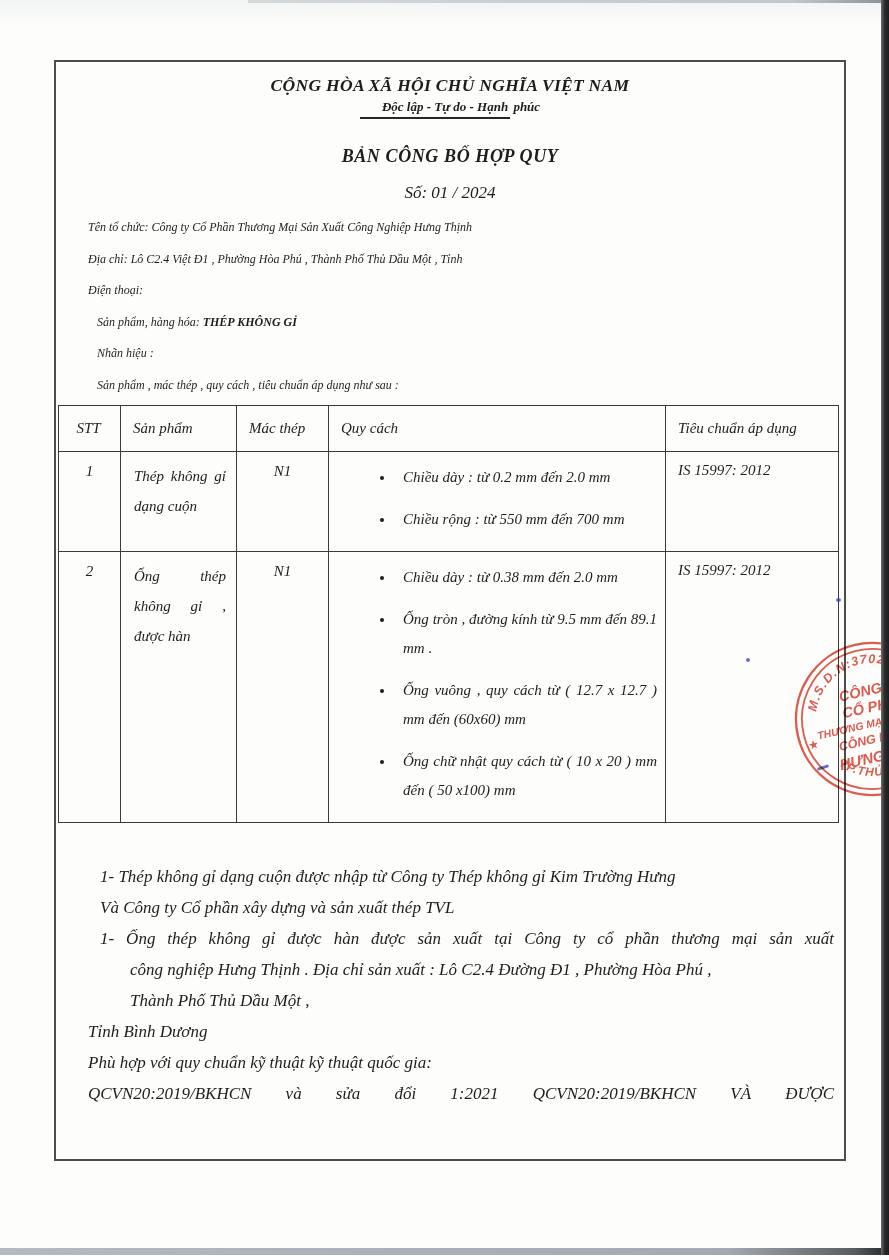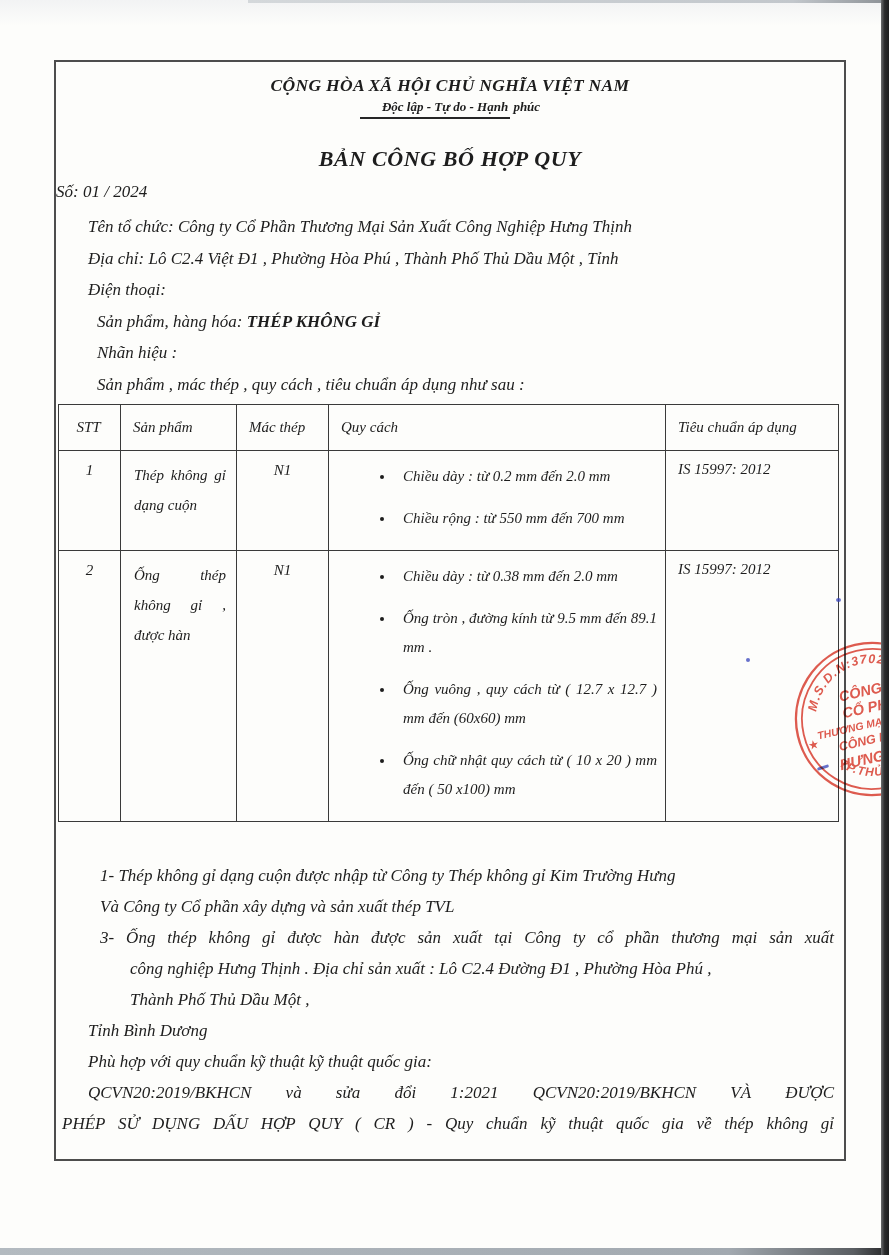--- a/index.html
+++ b/index.html
@@ -27,24 +27,24 @@
 
   
   .frame{
     position:absolute; left:54px; top:60px; width:792px; height:1101px;
     border:2px solid var(--frame); background:transparent;
   }
 
   .hdr-line1{ margin-top:13px; text-align:center; font-size:17.5px; font-weight:bold; letter-spacing:.3px; }
   .hdr-line2{ margin-top:3px; text-align:center; font-size:13px; font-weight:bold; }
   .hdr-line2 .ul{ display:inline-block; border-bottom:2.5px solid #262626; padding:0 2px 2px 22px; }
-  .doc-title{ margin-top:27px; text-align:center; font-size:22px; font-weight:bold; letter-spacing:.6px; }
-  .doc-no{ margin-top:10px; text-align:left; font-size:17px; }
+  .doc-title{ margin-top:27px; text-align:center; font-size:18px; font-weight:bold; letter-spacing:.6px; }
+  .doc-no{ margin-top:16px; text-align:center; font-size:17px; }
 
-  .body-text{ margin:9px 8px 0 32px; font-size:17px; line-height:31.5px; }
+  .body-text{ margin:9px 8px 0 32px; font-size:12px; line-height:31.5px; }
   .indent9{ margin-left:9px; }
   .bold{ font-weight:bold; }
 
   
   table.spec{
     margin:4px 2px 0 2px; width:780px; table-layout:fixed;
     border-collapse:collapse; font-size:15px;
   }
   table.spec th, table.spec td{ border:1.6px solid var(--line); vertical-align:top; font-weight:normal; }
   table.spec th{ height:46px; vertical-align:middle; text-align:left; padding:2px 6px 2px 12px; }
@@ -144,27 +144,26 @@
               </ul>
             </td>
             <td class="c-tc">IS 15997: 2012</td>
           </tr>
         </tbody>
     </table>
 
     <div class="notes">
       <div>1-  Thép không gỉ dạng cuộn được nhập từ Công ty Thép không gỉ Kim Trường Hưng</div>
       <div>Và Công ty Cổ phần xây dựng và sản xuất thép TVL</div>
-      <div class="jst">3-  Ống thép không gỉ được hàn được sản xuất tại Công ty cổ phần thương mại sản xuất</div>
+      <div class="jst">1-  Ống thép không gỉ được hàn được sản xuất tại Công ty cổ phần thương mại sản xuất</div>
       <div class="cont2">công nghiệp Hưng Thịnh . Địa chỉ sản xuất : Lô C2.4 Đường Đ1 , Phường Hòa Phú ,</div>
       <div class="cont2">Thành Phố Thủ Dầu Một ,</div>
       <div class="outd">Tỉnh Bình Dương</div>
       <div class="outd">Phù hợp với quy chuẩn kỹ thuật kỹ thuật quốc gia:</div>
       <div class="outd jst">QCVN20:2019/BKHCN  và  sửa  đổi  1:2021  QCVN20:2019/BKHCN  VÀ  ĐƯỢC</div>
-      <div class="outd2 jst">PHÉP SỬ DỤNG DẤU HỢP QUY ( CR ) -  Quy chuẩn kỹ thuật quốc gia về thép không gỉ</div>
     </div>
 
   </div>
 
   <svg class="stamp" viewBox="0 0 220 220">
     <g transform="rotate(-13 110 110)">
       <circle cx="110" cy="110" r="76" stroke-width="2.4"></circle>
       <circle cx="110" cy="110" r="70" stroke-width="1.8"></circle>
       <defs>
         <path id="arc-top" d="M 57.4 90.8 A 56 56 0 0 1 162.6 90.8"></path>

